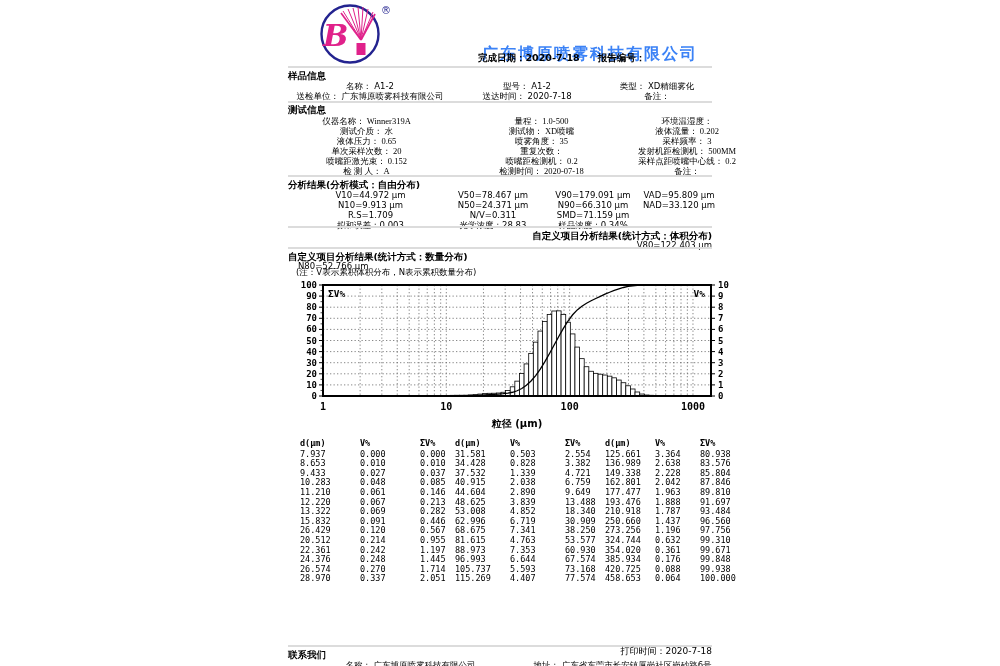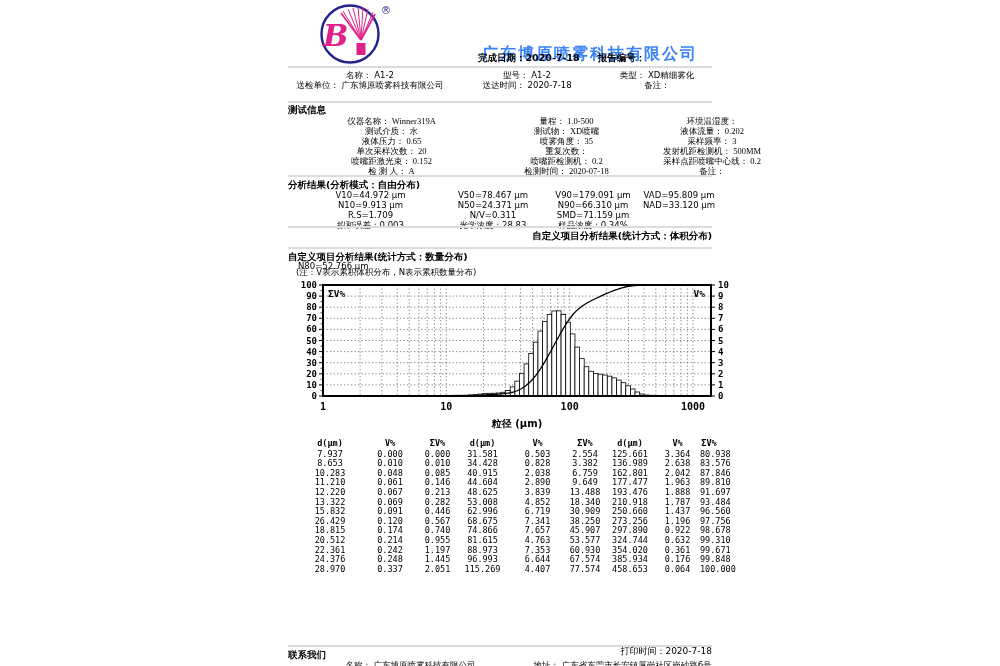--- a/index.html
+++ b/index.html
@@ -7,31 +7,31 @@
         font-family:"DejaVu Sans",sans-serif;color:#000;}
   .logo{position:absolute;left:310px;top:2px;}
   .company-name{position:absolute;left:482px;top:10px;font-size:16px;font-weight:bold;
         color:#3b82f6;letter-spacing:2px;margin-top:34px;}
   .date-row{position:absolute;left:478px;top:52px;font-size:9.5px;font-weight:bold;display:flex;gap:18px;}
   .sec{position:absolute;left:288px;width:424px;border-top:2px solid #dcdcdc;padding-top:2px;}
   .sec-title{font-weight:bold;font-size:9.5px;line-height:11px;}
   .grid{display:grid;font-size:8.5px;line-height:10px;}
   .grid > div{white-space:nowrap;overflow:visible;text-align:center;}
   .grid-sample{grid-template-columns:164px 150px 1fr;}
-  .grid-test{grid-template-columns:157px 193px 1fr;margin-left:25px;}
+  .grid-test{grid-template-columns:157px 193px 1fr;}
   .grid-analysis{grid-template-columns:145px 100px 100px 1fr;padding-left:10px;}
   .value-line{font-size:8.5px;line-height:9.5px;padding-left:10px;}
   .sec-sample{top:66px;} .sec-test{top:101px;font-family:Liberation Serif, serif;} .sec-analysis{top:175px;}
   .sec-custom-v{top:226px;text-align:right;} .sec-custom-n{top:247px;}
   .note-line{position:absolute;left:296px;top:267px;font-size:8.5px;text-align:center;}
   .chart-wrap{position:absolute;left:286px;top:280px;}
   .tbl{position:absolute;left:288px;top:439px;width:430px;
        font-family:"DejaVu Sans Mono",monospace;font-size:8.5px;}
   .trow{display:grid;grid-template-columns:60px 60px 35px 55px 55px 40px 50px 45px 1fr;
-        padding-left:12px;line-height:9.6px;text-align:center;}
+        padding-left:12px;line-height:9.6px;}
   .trow.head{font-weight:bold;margin-bottom:1px;}
   .sec-contact{top:604px;margin-top:41px;}
   .grid-contact{grid-template-columns:245px 1fr;line-height:10.5px;}
   .print-row{position:absolute;left:288px;top:645px;width:424px;text-align:right;font-size:9px;}
 </style>
 </head>
 <body>
 
 <div class="page">
 
@@ -56,20 +56,21 @@
   </div>
 
   <div class="company-name">广东博原喷雾科技有限公司</div>
 
   <div class="date-row">
     <span><span>完成日期：</span><span>2020-7-18</span></span>
     <span><span>报告编号：</span><span></span></span>
   </div>
 
   <div class="sec sec-sample">
+    <div class="sec-title">样品信息</div>
     <div class="grid grid-sample">
         <div>名称： A1-2</div>
         <div>型号： A1-2</div>
         <div>类型： XD精细雾化</div>
         <div>送检单位： 广东博原喷雾科技有限公司</div>
         <div>送达时间： 2020-7-18</div>
         <div>备注：</div>
       </div>
   </div>
 
@@ -114,20 +115,21 @@
         <div></div>
         <div>拟和误差：0.003</div>
         <div>光学浓度：28.83</div>
         <div>样品浓度：0.34%</div>
         <div></div>
       </div>
   </div>
 
   <div class="sec sec-custom-v">
     <div class="sec-title">自定义项目分析结果(统计方式：体积分布)</div>
+    <div class="value-line">V80=122.403 μm</div>
   </div>
 
   <div class="sec sec-custom-n">
     <div class="sec-title">自定义项目分析结果(统计方式：数量分布)</div>
     <div class="value-line">N80=52.766 μm</div>
   </div>
 
   <div class="note-line">(注：V表示累积体积分布，N表示累积数量分布)</div>
 
   <div class="chart-wrap">
@@ -309,20 +311,31 @@
         <div>0.010</div>
         <div>0.010</div>
         <div>34.428</div>
         <div>0.828</div>
         <div>3.382</div>
         <div>136.989</div>
         <div>2.638</div>
         <div>83.576</div>
       </div>
       <div class="trow">
+        <div>9.433</div>
+        <div>0.027</div>
+        <div>0.037</div>
+        <div>37.532</div>
+        <div>1.339</div>
+        <div>4.721</div>
+        <div>149.338</div>
+        <div>2.228</div>
+        <div>85.804</div>
+      </div>
+      <div class="trow">
         <div>10.283</div>
         <div>0.048</div>
         <div>0.085</div>
         <div>40.915</div>
         <div>2.038</div>
         <div>6.759</div>
         <div>162.801</div>
         <div>2.042</div>
         <div>87.846</div>
       </div>
@@ -375,31 +388,20 @@
         <div>0.120</div>
         <div>0.567</div>
         <div>68.675</div>
         <div>7.341</div>
         <div>38.250</div>
         <div>273.256</div>
         <div>1.196</div>
         <div>97.756</div>
       </div>
       <div class="trow">
-        <div>18.815</div>
-        <div>0.174</div>
-        <div>0.740</div>
-        <div>74.866</div>
-        <div>7.657</div>
-        <div>45.907</div>
-        <div>297.890</div>
-        <div>0.922</div>
-        <div>98.678</div>
-      </div>
-      <div class="trow">
         <div>20.512</div>
         <div>0.214</div>
         <div>0.955</div>
         <div>81.615</div>
         <div>4.763</div>
         <div>53.577</div>
         <div>324.744</div>
         <div>0.632</div>
         <div>99.310</div>
       </div>
@@ -419,20 +421,31 @@
         <div>0.248</div>
         <div>1.445</div>
         <div>96.993</div>
         <div>6.644</div>
         <div>67.574</div>
         <div>385.934</div>
         <div>0.176</div>
         <div>99.848</div>
       </div>
       <div class="trow">
+        <div>26.574</div>
+        <div>0.270</div>
+        <div>1.714</div>
+        <div>105.737</div>
+        <div>5.593</div>
+        <div>73.168</div>
+        <div>420.725</div>
+        <div>0.088</div>
+        <div>99.938</div>
+      </div>
+      <div class="trow">
         <div>28.970</div>
         <div>0.337</div>
         <div>2.051</div>
         <div>115.269</div>
         <div>4.407</div>
         <div>77.574</div>
         <div>458.653</div>
         <div>0.064</div>
         <div>100.000</div>
       </div>

